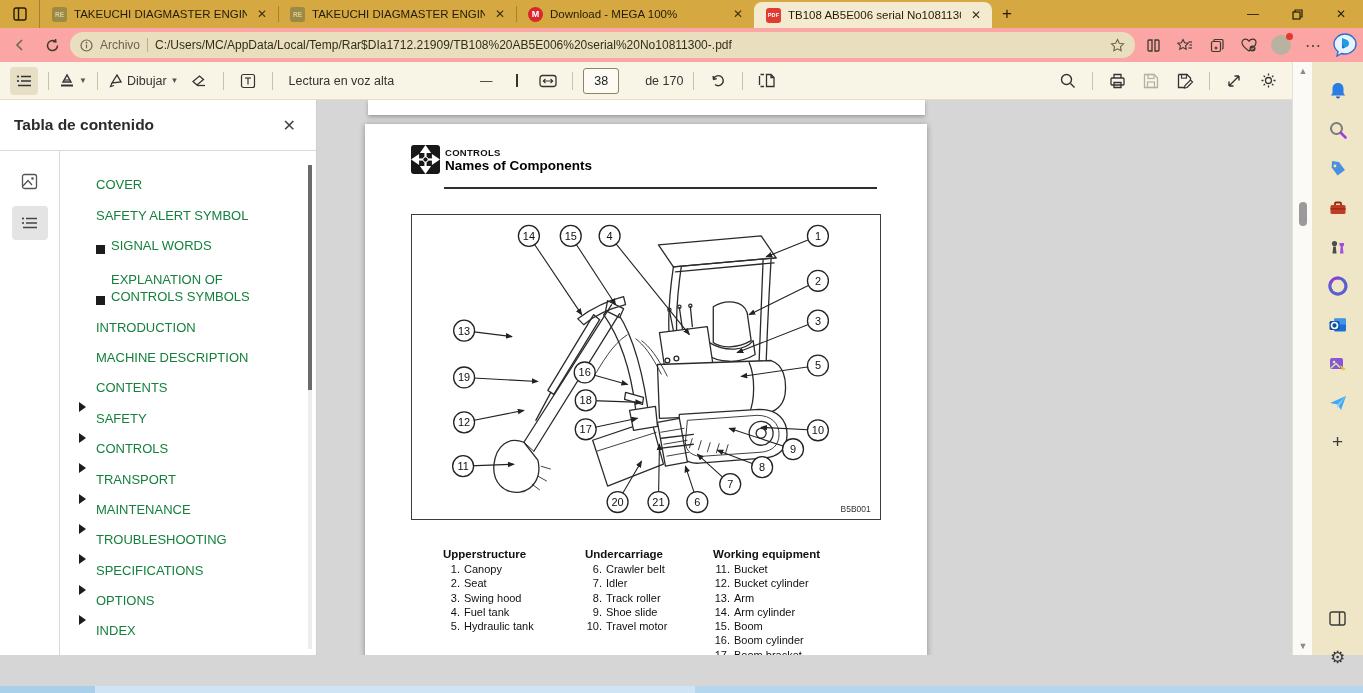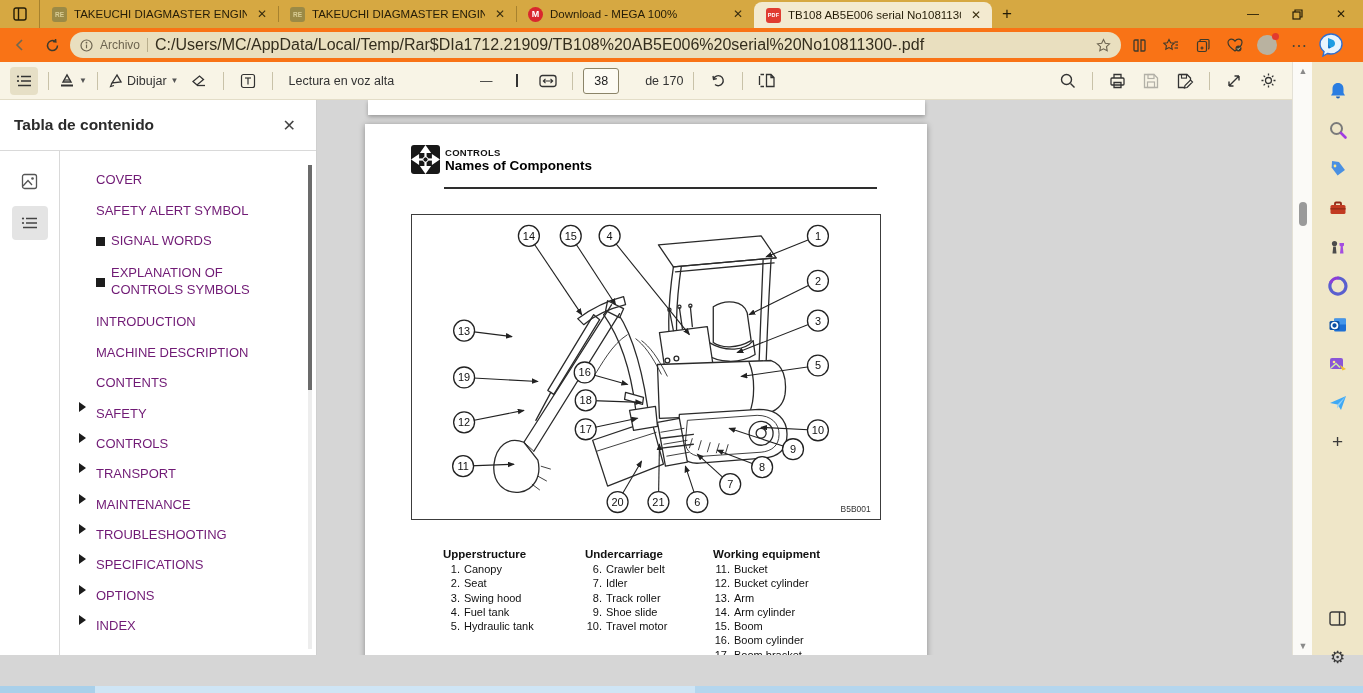--- a/index.html
+++ b/index.html
@@ -17,26 +17,26 @@
   .tab-close { font-size:12px; color:#3a2f10; padding:0 3px; cursor:pointer; }
   .favicon { width:15px; height:15px; border-radius:3px; flex:0 0 auto; display:flex; align-items:center; justify-content:center; font-weight:bold; }
   .fav-re { background:#9b8a46; color:#d9cd95; font-size:6.5px; }
   .fav-mega { background:#d9272e; color:#fff; font-size:9px; border-radius:50%; }
   .fav-pdf { background:#e03c31; color:#fff; font-size:5.5px; letter-spacing:.2px; }
   .newtab { width:30px; display:flex; align-items:center; justify-content:center; font-size:17px; color:#241c07; }
   .win-controls { margin-left:auto; display:flex; }
   .win-btn { width:44px; display:flex; align-items:center; justify-content:center; font-size:12px; color:#241c07; }
 
   
-  .navbar { height:34px; background:#f97316; display:flex; align-items:center; padding:0 18px 0 6px; gap:4px; }
+  .navbar { height:34px; background:#fca5a5; display:flex; align-items:center; padding:0 4px 0 6px; gap:4px; }
   .nav-icon { width:28px; height:26px; display:flex; align-items:center; justify-content:center; color:#4c4636; flex:0 0 auto; }
   .addr { flex:1; height:26px; background:#e9dfbf; border-radius:13px; display:flex; align-items:center; padding:0 10px; gap:7px; min-width:0; }
   .addr-label { font-size:12px; color:#6d6450; }
   .addr-sep { width:1px; height:14px; background:#b9ae8d; }
-  .addr-url { flex:1; font-size:16px; color:#332d1d; white-space:nowrap; overflow:hidden; }
+  .addr-url { flex:1; font-size:12px; color:#332d1d; white-space:nowrap; overflow:hidden; }
   .avatar { width:20px; height:20px; background:#b9b2a0; border-radius:50%; position:relative; }
   .avatar::after { content:""; position:absolute; right:-2px; top:-2px; width:7px; height:7px; background:#e23a2e; border-radius:50%; }
   .bing-bubble { width:24px; height:24px; }
 
   
   .main-row { display:flex; height:593px; }
   .left-col { flex:1; display:flex; flex-direction:column; min-width:0; }
   .pdf-toolbar { height:38px; background:#f8f4e6; border-bottom:1px solid #e3ddc8; display:flex; align-items:center; padding:0 10px; gap:6px; font-size:12.5px; color:#333; }
   .tbtn { height:28px; min-width:28px; display:flex; align-items:center; justify-content:center; gap:4px; border-radius:4px; color:#333; flex:0 0 auto; }
   .tbtn.active { background:#e6dfc6; }
@@ -52,21 +52,21 @@
   
   .toc-panel { width:317px; background:#fff; border-right:1px solid #cfcfcf; position:relative; overflow:hidden; }
   .toc-head { height:51px; display:flex; align-items:center; justify-content:space-between; padding:0 20px 0 14px; border-bottom:1px solid #d9d9d9; }
   .toc-title { font-size:15.5px; font-weight:bold; color:#2b2b2b; }
   .toc-close { font-size:16px; color:#444; }
   .toc-body { display:flex; height:calc(100% - 51px); }
   .toc-rail { width:60px; border-right:1px solid #d9d9d9; padding-top:13px; display:flex; flex-direction:column; align-items:center; gap:8px; }
   .rail-btn { width:36px; height:34px; border-radius:4px; display:flex; align-items:center; justify-content:center; color:#555; }
   .rail-btn.active { background:#e4e4e4; }
   .toc-list { flex:1; padding:12px 10px 0 36px; display:flex; flex-direction:column; }
-  .toc-item { font-size:13px; color:#701a75; min-height:30.4px; display:flex; align-items:center; line-height:17px; padding-top:3px; position:relative; }
+  .toc-item { font-size:13px; color:#15803d; min-height:30.4px; display:flex; align-items:flex-end; line-height:17px; padding-top:3px; position:relative; }
   .toc-item .sq { display:inline-block; width:9px; height:9px; background:#1c1c1c; margin:3px 6px 0 0; flex:0 0 auto; }
   .toc-item .arr { position:absolute; left:-17px; top:6px; width:0; height:0; border-left:7px solid #1c1c1c; border-top:5px solid transparent; border-bottom:5px solid transparent; }
   .toc-item.wrap2 { width:200px; }
   .toc-scroll { position:absolute; right:4px; top:65px; bottom:6px; width:4px; background:#ededed; }
   .toc-thumb { position:absolute; top:0; width:4px; height:225px; background:#6b6b6b; }
 
   
   .pdf-area { flex:1; position:relative; background:#d6d6d6; overflow:hidden; min-width:0; }
   .prev-page { position:absolute; left:51px; top:0; width:557px; height:15px; background:#fff; box-shadow:0 2px 4px rgba(0,0,0,.28); }
   .page { position:absolute; left:48px; top:24px; width:562px; height:600px; background:#fff; box-shadow:0 1px 6px rgba(0,0,0,.35); }

